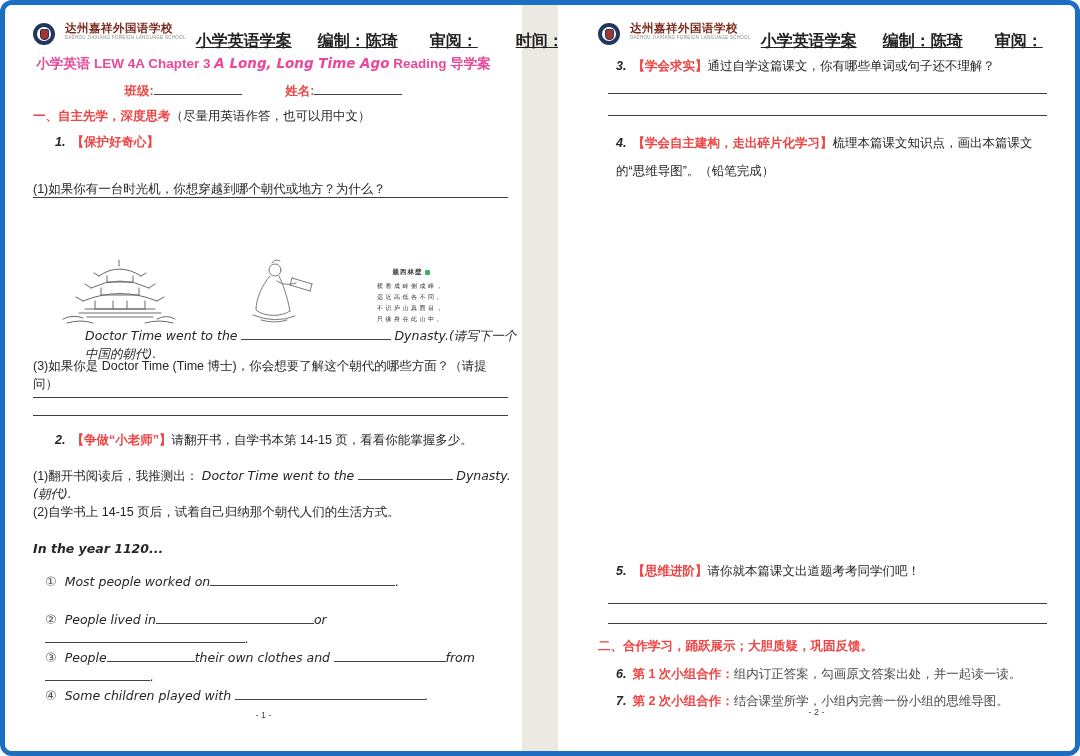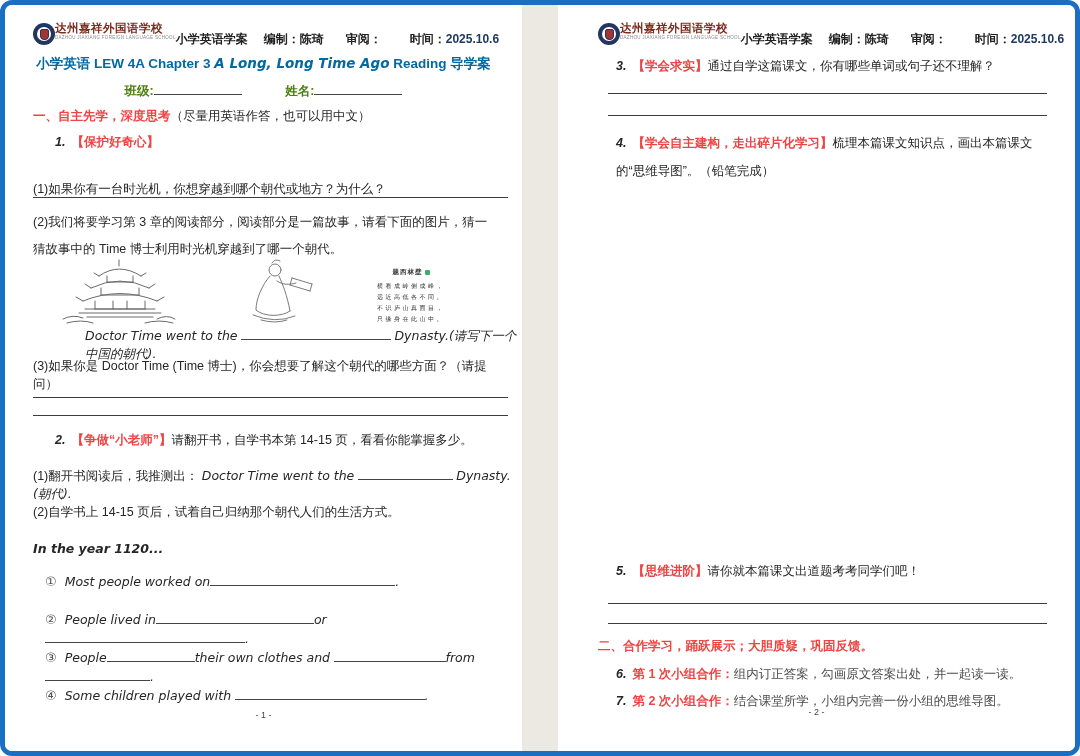--- a/index.html
+++ b/index.html
@@ -9,31 +9,31 @@
   .page{position:relative;flex:1;background:#ffffff;height:100%;}
   .divider{width:36px;background:#ece9e2;height:100%;}
   .abs{position:absolute;}
   .cn{font-size:12.5px;color:#262626;line-height:1.45;}
   .b{font-weight:bold;color:#ef4444;}
   .gray{color:#4a4a4a;}
   .en{font-style:italic;font-family:"DejaVu Sans",sans-serif;}
   .num{font-style:italic;font-weight:bold;margin-right:6px;}
   .bk{display:inline-block;border-bottom:1.2px solid #444;height:11px;vertical-align:baseline;}
   .aline{position:absolute;height:0;border-top:1.6px solid #3c3c3c;}
-  .hdr{position:absolute;display:flex;align-items:flex-start;gap:0;white-space:nowrap;}
+  .hdr{position:absolute;display:flex;align-items:flex-start;gap:10px;white-space:nowrap;}
   .logo{width:22px;height:22px;border-radius:50%;background:#25365e;display:inline-flex;align-items:center;justify-content:center;flex:0 0 auto;}
   .logo-in{width:14px;height:14px;border-radius:50%;background:#ffffff;display:flex;align-items:center;justify-content:center;}
   .logo-shield{width:7px;height:9px;background:#a23434;border-radius:2px 2px 4px 4px;border:1px solid #25365e;}
   .school{display:flex;flex-direction:column;line-height:1;}
   .school-cn{font-size:11.5px;font-weight:bold;color:#7d2c20;letter-spacing:0.5px;}
   .school-en{font-size:4.5px;color:#8a8a8a;margin-top:1px;letter-spacing:0.3px;}
-  .hmeta{font-size:12px;font-weight:bold;color:#222;padding-top:8px;}
+  .hmeta{font-size:16px;font-weight:bold;color:#222;padding-top:8px;text-decoration:underline;}
   .date{color:#1f3864;}
-  .title-line{width:100%;text-align:center;font-size:13.5px;font-weight:bold;color:#0369a1;}
-  .center-line{width:100%;text-align:center;font-size:12.5px;font-weight:bold;color:#4d7c0f;}
+  .title-line{width:100%;text-align:center;font-size:13.5px;font-weight:bold;color:#ec4899;}
+  .center-line{width:100%;text-align:center;font-size:12.5px;font-weight:bold;color:#ef4444;}
   .imgrow{display:flex;align-items:flex-end;gap:42px;}
   .sketch{stroke:#6a6a6a;stroke-width:1;fill:none;stroke-linecap:round;}
   .poem{width:104px;text-align:center;color:#333;}
   .poem-title{font-size:6.5px;font-weight:bold;letter-spacing:1px;}
   .audio-ic{display:inline-block;width:5px;height:5px;background:#3fae6a;border-radius:1px;margin-left:2px;vertical-align:middle;}
   .poem-line{font-size:6px;letter-spacing:2.5px;line-height:11px;display:block;white-space:nowrap;}
   .circ{color:#555;font-style:normal;margin-right:8px;font-size:13px;}
   .footer{position:absolute;width:100%;text-align:center;font-size:9px;color:#444;}
 </style>
 </head>
@@ -73,21 +73,20 @@
     </div>
 
     <div class="abs cn" style="top:128px;left:50px;">
       <span class="num">1.</span><span class="b">【保护好奇心】</span>
     </div>
 
     <div class="abs cn" style="top:156px;left:28px;margin-top:19px;">(1)如果你有一台时光机，你想穿越到哪个朝代或地方？为什么？</div>
 
     <div class="aline" style="top:192px;left:28px;right:14px;"></div>
 
-    <div class="abs cn" style="top:204px;left:28px;width:462px;line-height:27px;">(2)我们将要学习第 3 章的阅读部分，阅读部分是一篇故事，请看下面的图片，猜一猜故事中的 Time 博士利用时光机穿越到了哪一个朝代。</div>
 
     <div class="abs imgrow" style="top:252px;left:52px;">
       <svg width="126" height="68" viewBox="0 0 126 68">
         <g class="sketch">
           <path d="M62 3 v6"></path>
           <path d="M42 19 Q62 5 84 19"></path>
             <path d="M42 19 l-5 -3"></path>
             <path d="M84 19 l5 -3"></path>
           <path d="M50 19 v6 M76 19 v6 M50 25 h26"></path>
           <path d="M34 31 Q63 17 92 31"></path>

